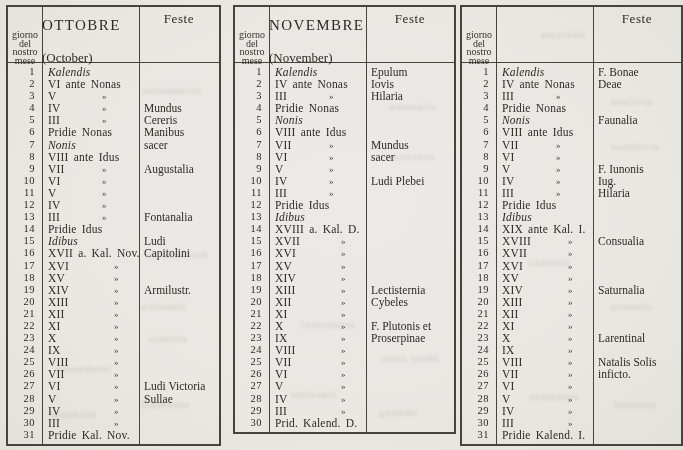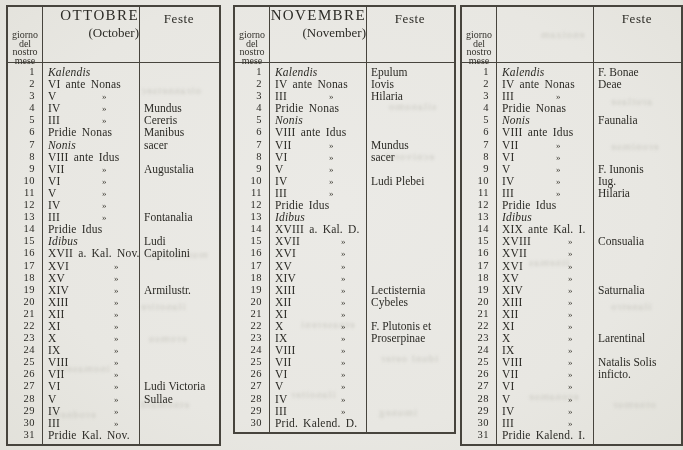--- a/index.html
+++ b/index.html
@@ -31,23 +31,23 @@
   .cal-head,.rows{
     display:grid;grid-template-columns:34px 97px 1fr;
     background-image:linear-gradient(#47443d,#47443d),linear-gradient(#47443d,#47443d);
     background-size:1px 100%,1px 100%;
     background-position:34px 0,131px 0;
     background-repeat:no-repeat;
   }
   .cal-head{height:55px;border-bottom:1.4px solid #47443d}
   .h-day{font-size:10px;line-height:8.5px;text-align:center;padding-top:24px;color:#35332d}
   .h-day span{display:block}
-  .h-month{text-align:right;grid-column:2}
+  .h-month{text-align:left;padding-top:10px;grid-column:2}
   .h-month .m{font-size:15px;letter-spacing:1.4px}
-  .h-month .me{font-size:13px;margin-top:1px}
+  .h-month .me{font-size:13px;margin-top:16px}
   .h-feste{text-align:center;padding-top:4px;font-size:13px;letter-spacing:.6px;grid-column:3}
   .rows{
     grid-auto-rows:12.1px;line-height:12.1px;
     padding-top:3px;padding-bottom:3px;flex:1;
   }
   .c-day{
     font-size:10.5px;text-align:right;padding-right:7px;letter-spacing:.5px;
     font-feature-settings:"onum";
   }
   .c-name{

